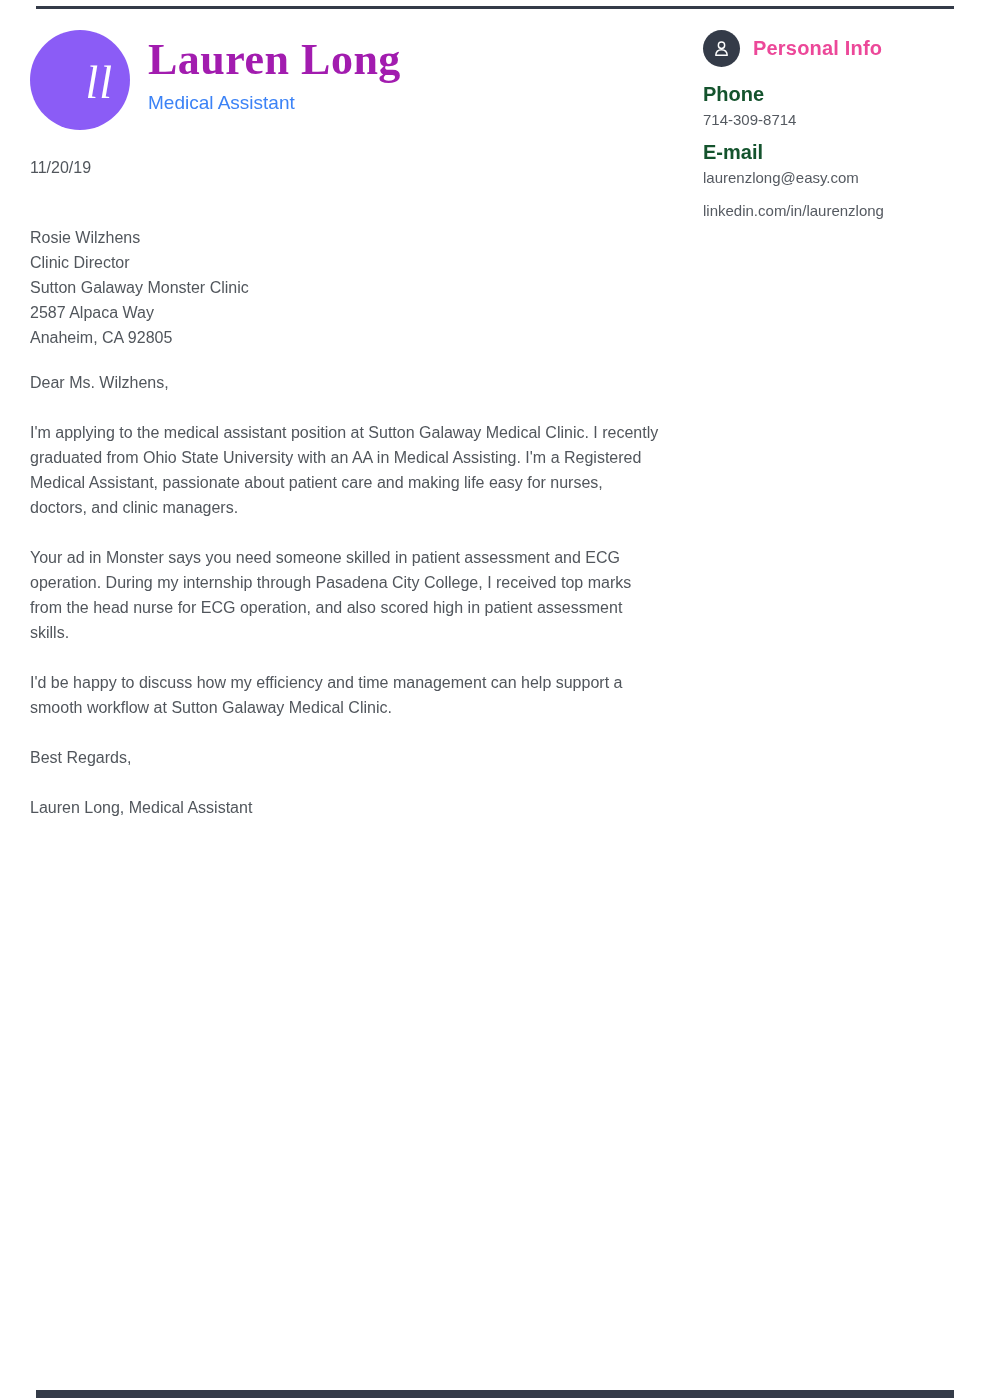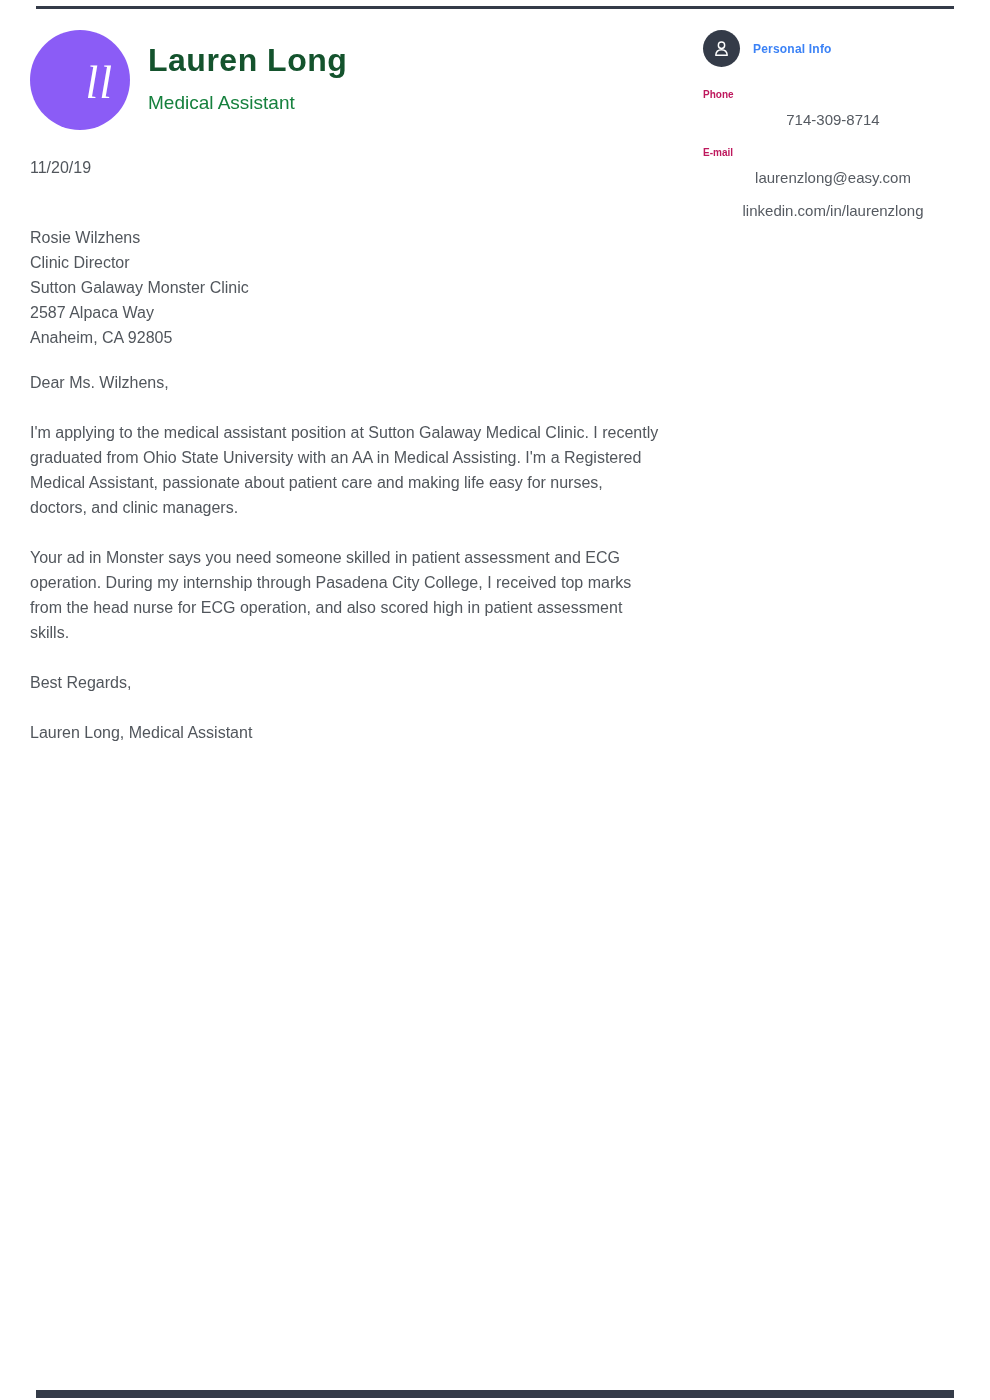--- a/index.html
+++ b/index.html
@@ -36,62 +36,62 @@
     right: 17px; top: 30px;
     color: #ffffff;
     font-family: "Liberation Serif", serif;
     font-style: italic;
     font-size: 46px;
     line-height: 1;
     letter-spacing: 1px;
   }
   .name-block { position: absolute; left: 148px; top: 38px; }
   .full-name {
-    font-size: 32px;
+    font-size: 44px;
     font-weight: 700;
-    color: #14532d;
+    color: #a21caf;
     letter-spacing: 0.5px;
     line-height: 44px;
+    font-family: Liberation Serif, serif;
   }
   .job-title {
     margin-top: 9px;
     font-size: 19px;
-    color: #15803d;
+    color: #3b82f6;
     line-height: 24px;
   }
   
   .sidebar { position: absolute; left: 703px; top: 30px; width: 260px; }
   .sidebar-heading { display: flex; align-items: center; margin-bottom: 15px; }
   .sidebar-icon {
     width: 37px; height: 37px;
     border-radius: 50%;
     background: #343b48;
     flex: 0 0 auto;
     display: flex; align-items: center; justify-content: center;
   }
   .sidebar-icon svg { width: 23px; height: 23px; display: block; }
   .sidebar-title {
     margin-left: 13px;
-    font-size: 12px;
+    font-size: 20px;
     font-weight: 700;
-    color: #3b82f6;
+    color: #ec4899;
     letter-spacing: 0.2px;
   }
   .field { margin-bottom: 8px; }
   .field-label {
-    font-size: 10px;
+    font-size: 20px;
     font-weight: 700;
-    color: #be185d;
+    color: #14532d;
     line-height: 25px;
   }
   .field-value {
     font-size: 15px;
     color: #555a61;
     line-height: 25px;
-    text-align: center;
   }
   
   .letter {
     position: absolute;
     left: 30px; top: 155px;
     width: 634px;
     font-size: 16px;
     color: #51565c;
     line-height: 25px;
   }
@@ -144,17 +144,18 @@
     <div>Rosie Wilzhens</div>
     <div>Clinic Director</div>
     <div>Sutton Galaway Monster Clinic</div>
     <div>2587 Alpaca Way</div>
     <div>Anaheim, CA 92805</div>
   </div>
 
   <p>Dear Ms. Wilzhens,</p>
   <p>I'm applying to the medical assistant position at Sutton Galaway Medical Clinic. I recently graduated from Ohio State University with an AA in Medical Assisting. I'm a Registered Medical Assistant, passionate about patient care and making life easy for nurses, doctors, and clinic managers.</p>
   <p>Your ad in Monster says you need someone skilled in patient assessment and ECG operation. During my internship through Pasadena City College, I received top marks from the head nurse for ECG operation, and also scored high in patient assessment skills.</p>
+  <p>I'd be happy to discuss how my efficiency and time management can help support a smooth workflow at Sutton Galaway Medical Clinic.</p>
   <p>Best Regards,</p>
   <p class="signature">Lauren Long, Medical Assistant</p>
 </div>
 
 <div class="accent-rule-bottom"></div>
 
 </body></html>

